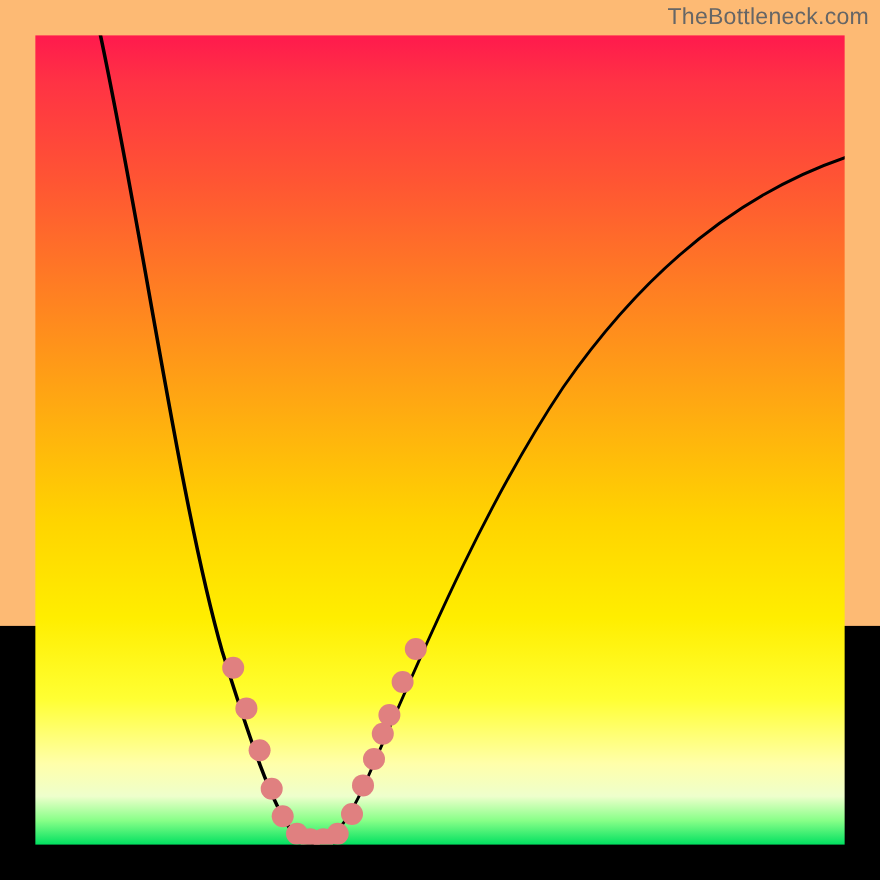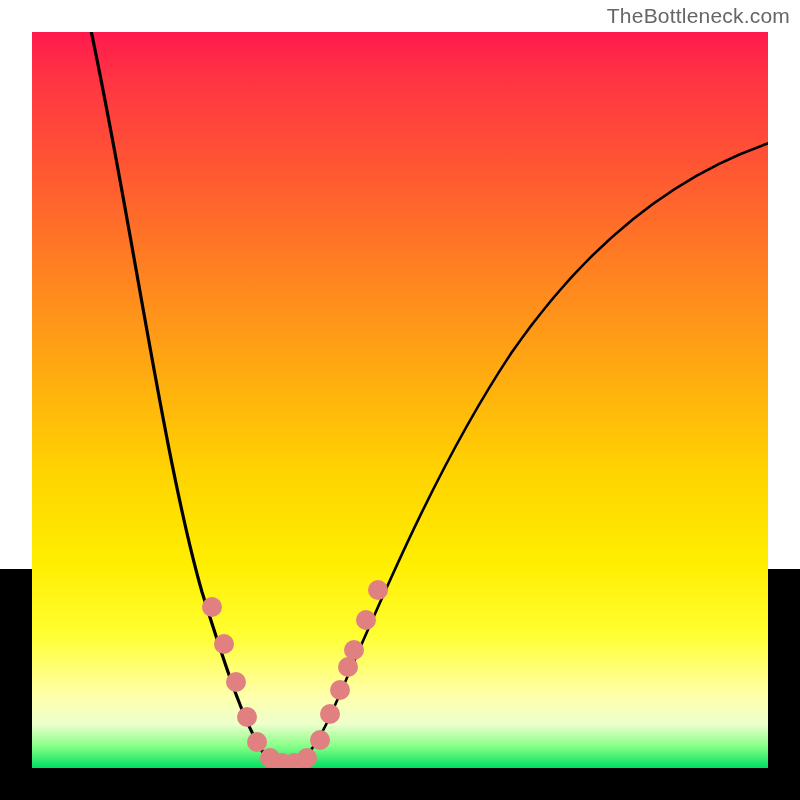--- a/index.html
+++ b/index.html
@@ -10,21 +10,21 @@
     background: #000;
     overflow: hidden;
     font-family: Arial, Helvetica, sans-serif;
   }
   .frame {
     position: absolute;
     left: 0;
     top: 0;
     width: 800px;
     height: 569px;
-    background: #ffffff;
+    background: #fdba74;
   }
   .plot {
     position: absolute;
     left: 32px;
     top: 32px;
     width: 736px;
     height: 736px;
     overflow: hidden;
   }
   .gradient {

